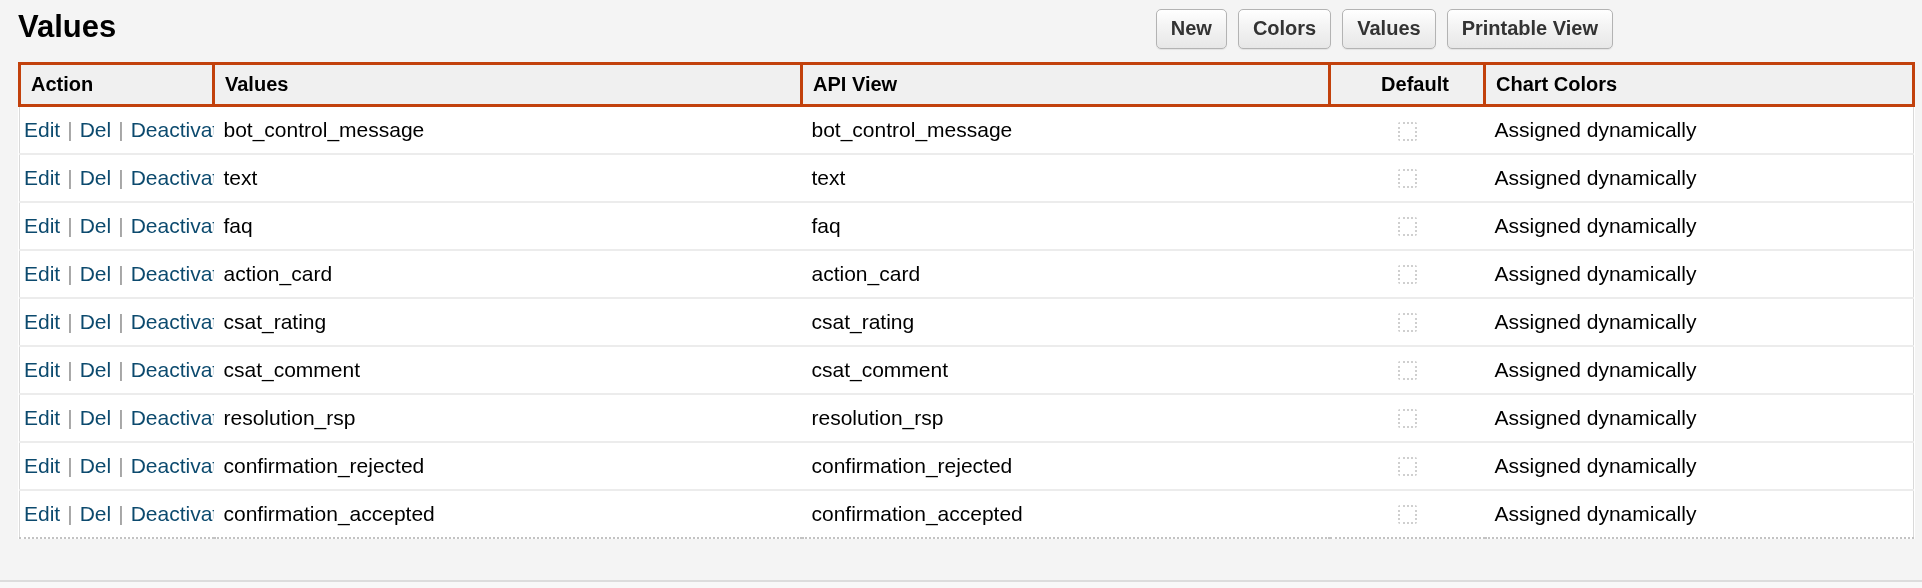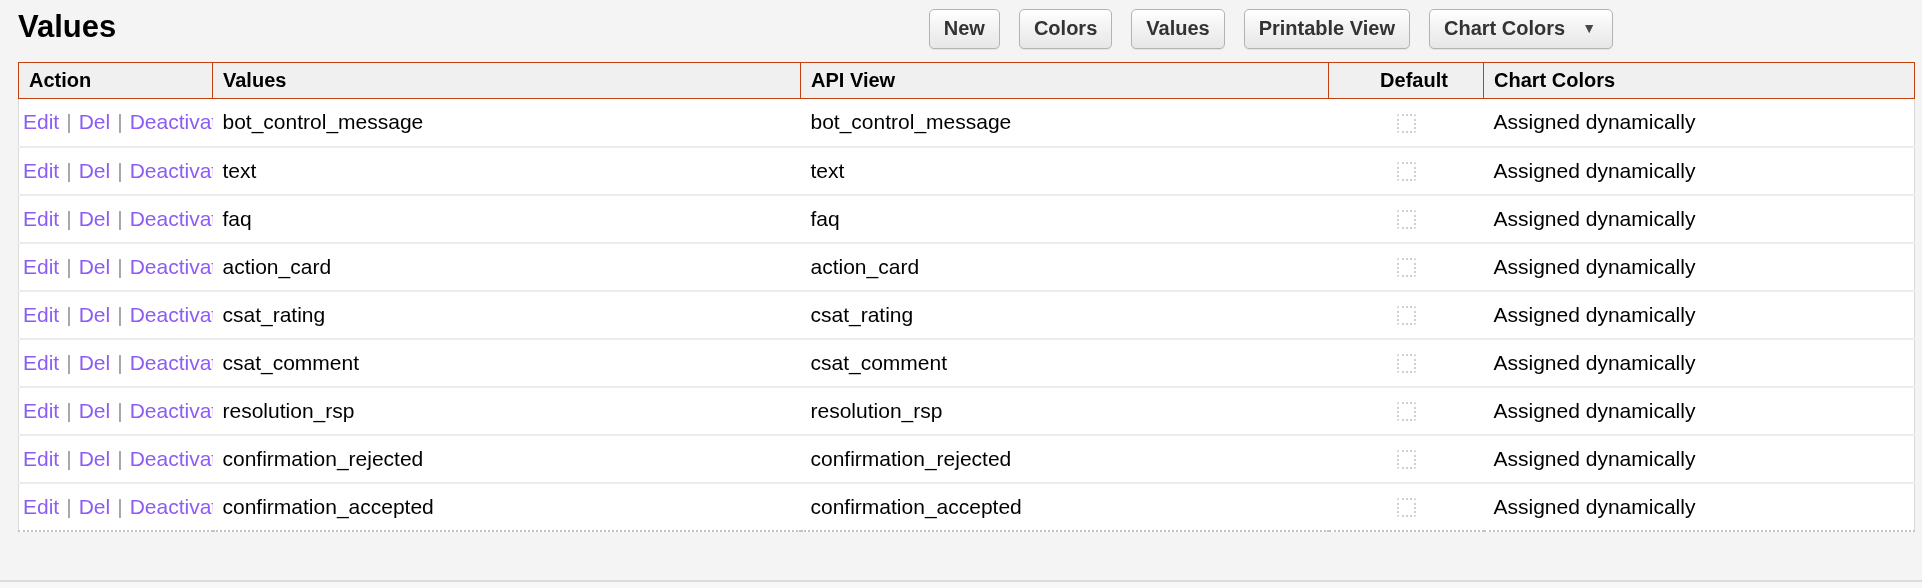--- a/index.html
+++ b/index.html
@@ -20,21 +20,21 @@
     padding: 9px 309px 0 18px;
     height: 62px;
   }
   .page-title {
     margin: 0;
     font-size: 31px;
     font-weight: bold;
     color: #000;
     line-height: 36px;
   }
-  .btn-group { display: flex; gap: 19px; margin-top: 0; }
+  .btn-group { display: flex; gap: 11px; margin-top: 0; }
   .btn {
     font-family: "Liberation Sans", sans-serif;
     font-size: 20px;
     font-weight: bold;
     color: #333;
     padding: 7px 14px 8px 14px;
     background: linear-gradient(to bottom, #ffffff 0%, #f3f3f3 45%, #e7e7e7 100%);
     border: 1px solid #b3b3b3;
     border-radius: 5px;
     box-shadow: 0 1px 1px rgba(0,0,0,0.07);
@@ -57,40 +57,40 @@
     border-collapse: collapse;
     background: #ffffff;
     table-layout: fixed;
   }
   thead th {
     background: #f0f0f0;
     font-size: 20px;
     font-weight: bold;
     color: #000;
     text-align: left;
-    height: 36px;
+    height: 42px;
     padding: 0 0 0 10px;
-    border: 1px solid #c2410c;
+    border: 3px solid #c2410c;
   }
   thead th.c-default { text-align: center; padding-left: 16px; }
   tbody td {
     height: 48px;
     font-size: 21px;
     color: #000;
     padding: 0 0 0 10px;
     border-bottom: 2px solid #ececec;
     background: #fff;
     white-space: nowrap;
     overflow: hidden;
   }
   table { border: 1px solid #d9d9d9; }
   tbody tr:last-child td { border-bottom: 2px dotted #c3c3c3; }
   td.c-action { padding-left: 4px; }
   td.c-action a {
-    color: #8b5cf6;
+    color: #0c4a6e;
     text-decoration: none;
     cursor: pointer;
   }
   td.c-action .sep { color: #9b9b9b; padding: 0 7px; }
   td.c-default { text-align: center; padding-left: 0; }
   .checkbox {
     display: inline-block;
     width: 19px; height: 19px;
     border: 2px dotted #cfcfcf;
     border-radius: 2px;
@@ -111,21 +111,20 @@
 </head>
 <body>
 
 <div class="topbar">
   <h1 class="page-title">Values</h1>
   <div class="btn-group">
     <button class="btn">New</button>
     <button class="btn">Colors</button>
     <button class="btn">Values</button>
     <button class="btn">Printable View</button>
-    <button class="btn dropdown"><span>Chart Colors</span><span class="caret">▼</span></button>
   </div>
 </div>
 
 <div class="table-wrap">
   <table>
     <colgroup>
       <col style="width:194px">
         <col style="width:588px">
         <col style="width:528px">
         <col style="width:155px">

